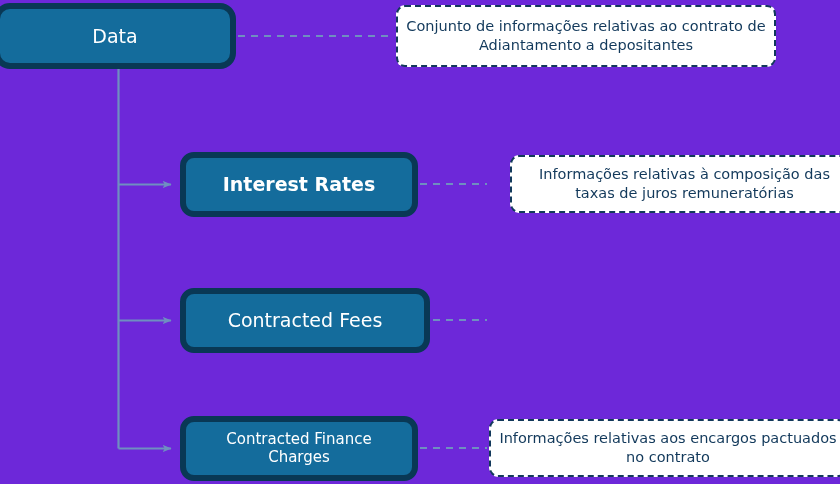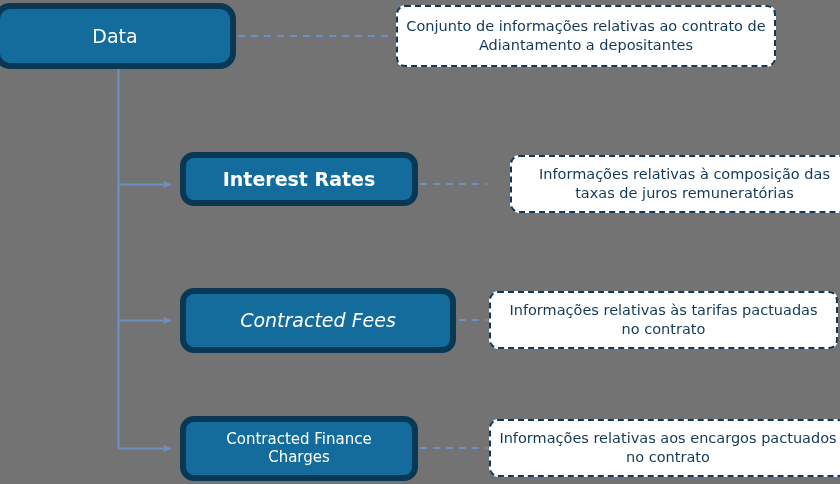--- a/index.html
+++ b/index.html
@@ -8,21 +8,21 @@
     background: #ffffff;
   }
   body {
     font-family: "DejaVu Sans", "Liberation Sans", sans-serif;
   }
   #canvas {
     position: relative;
     width: 840px;
     height: 484px;
     overflow: hidden;
-    background: #737373;
+    background: #6d28d9;
   }
   
   #wires {
     position: absolute;
     left: 0;
     top: 0;
     width: 840px;
     height: 484px;
     pointer-events: none;
   }
@@ -53,32 +53,31 @@
     border-radius: 16px;
   }
   #node-data .node-label {
     font-size: 19px;
     font-weight: 400;
   }
   #node-interest-rates {
     left: 180px;
     top: 152px;
     width: 238px;
-    height: 54px;
+    height: 65px;
   }
   #node-interest-rates .node-label {
     font-size: 19px;
     font-weight: 700;
   }
   #node-contracted-fees {
     left: 180px;
     top: 288px;
-    width: 276px;
+    width: 250px;
     height: 65px;
-    font-style: italic;
   }
   #node-contracted-fees .node-label {
     font-size: 19px;
     font-weight: 400;
   }
   #node-contracted-finance-charges {
     left: 180px;
     top: 416px;
     width: 238px;
     height: 65px;
@@ -173,21 +172,18 @@
   </div>
 
   <div class="note" id="note-data">
     <span class="note-label">Conjunto de informações relativas ao contrato de Adiantamento a depositantes</span>
   </div>
 
   <div class="note" id="note-interest-rates">
     <span class="note-label">Informações relativas à composição das taxas de juros remuneratórias</span>
   </div>
 
-  <div class="note" id="note-contracted-fees">
-    <span class="note-label">Informações relativas às tarifas pactuadas no contrato</span>
-  </div>
 
   <div class="note" id="note-contracted-finance-charges">
     <span class="note-label">Informações relativas aos encargos pactuados no contrato</span>
   </div>
 
 </div>
 
 </body></html>

